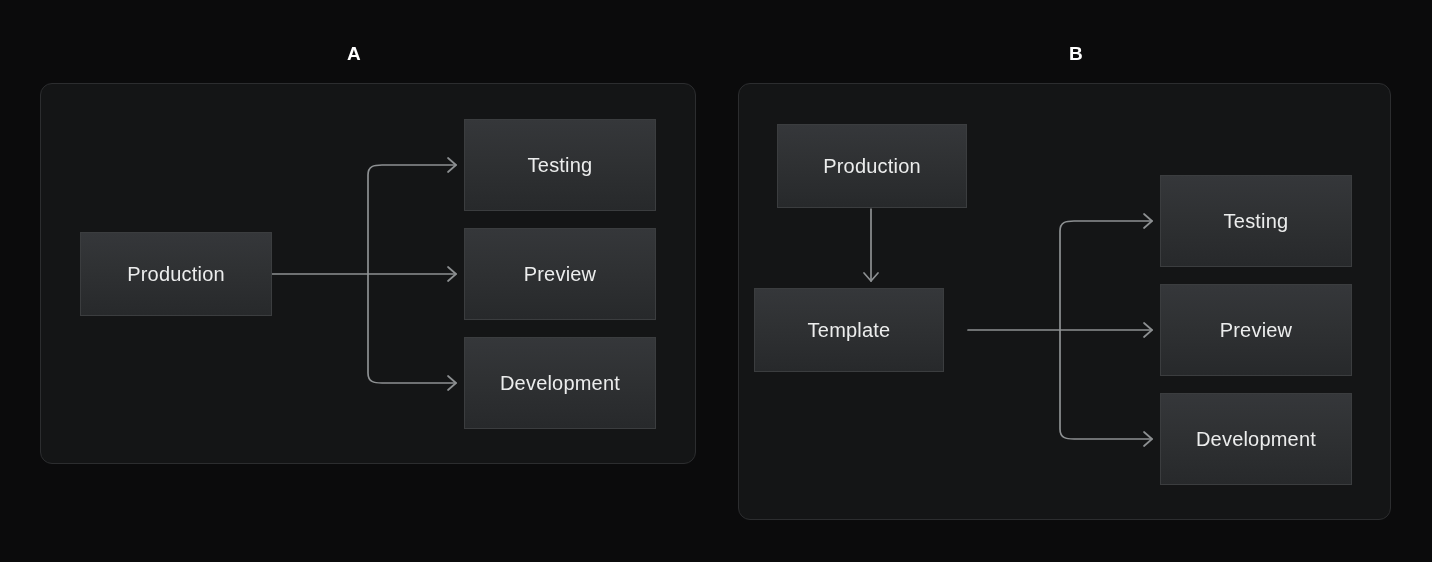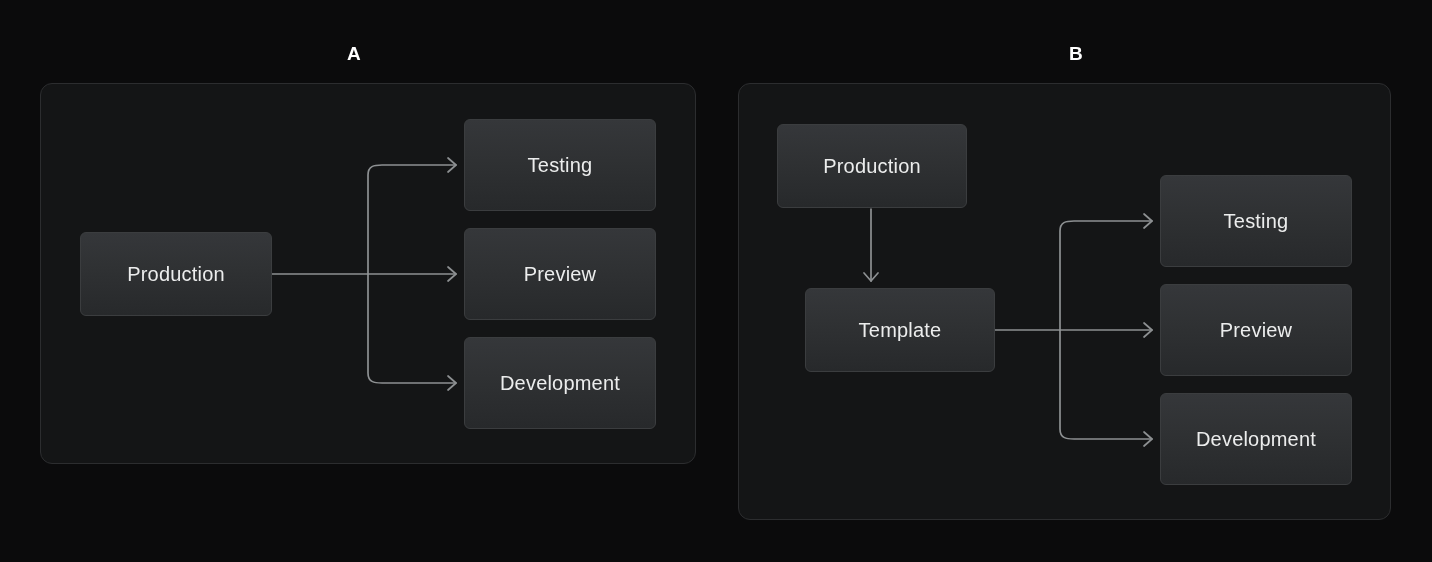--- a/index.html
+++ b/index.html
@@ -30,21 +30,21 @@
   .panel {
     position: absolute;
     background: #141516;
     border: 1px solid #2c2d2f;
     border-radius: 12px;
     box-sizing: border-box;
   }
   .node {
     position: absolute;
     box-sizing: border-box;
-    border-radius: 6px;
+    border-radius: 0;
     border: 1px solid #3b3d3f;
     background: linear-gradient(180deg, #35373a 0%, #2f3133 45%, #27292b 100%);
     display: flex;
     align-items: center;
     justify-content: center;
     color: #eceded;
     font-size: 20px;
     font-weight: 400;
     letter-spacing: 0.2px;
     white-space: nowrap;
@@ -130,21 +130,21 @@
     <path class="arrowhead" d="M 1144 323 L 1152 330 L 1144 337"></path>
 
     <path class="edge" d="M 1060 330 C 1060 342 1060 344 1060 354 L 1060 429 C 1060 438 1066 439 1074 439 L 1152 439"></path>
     <path class="arrowhead" d="M 1144 432 L 1152 439 L 1144 446"></path>
   </svg>
 
   <div class="node" style="left:777px; top:124px; width:190px; height:84px;">
     <span>Production</span>
   </div>
 
-  <div class="node" style="left:805px; top:288px; width:190px; height:84px;">
+  <div class="node" style="left:754px; top:288px; width:190px; height:84px;">
     <span>Template</span>
   </div>
 
   <div class="node" style="left:1160px; top:175px; width:192px; height:92px;">
     <span>Testing</span>
   </div>
 
   <div class="node" style="left:1160px; top:284px; width:192px; height:92px;">
     <span>Preview</span>
   </div>

